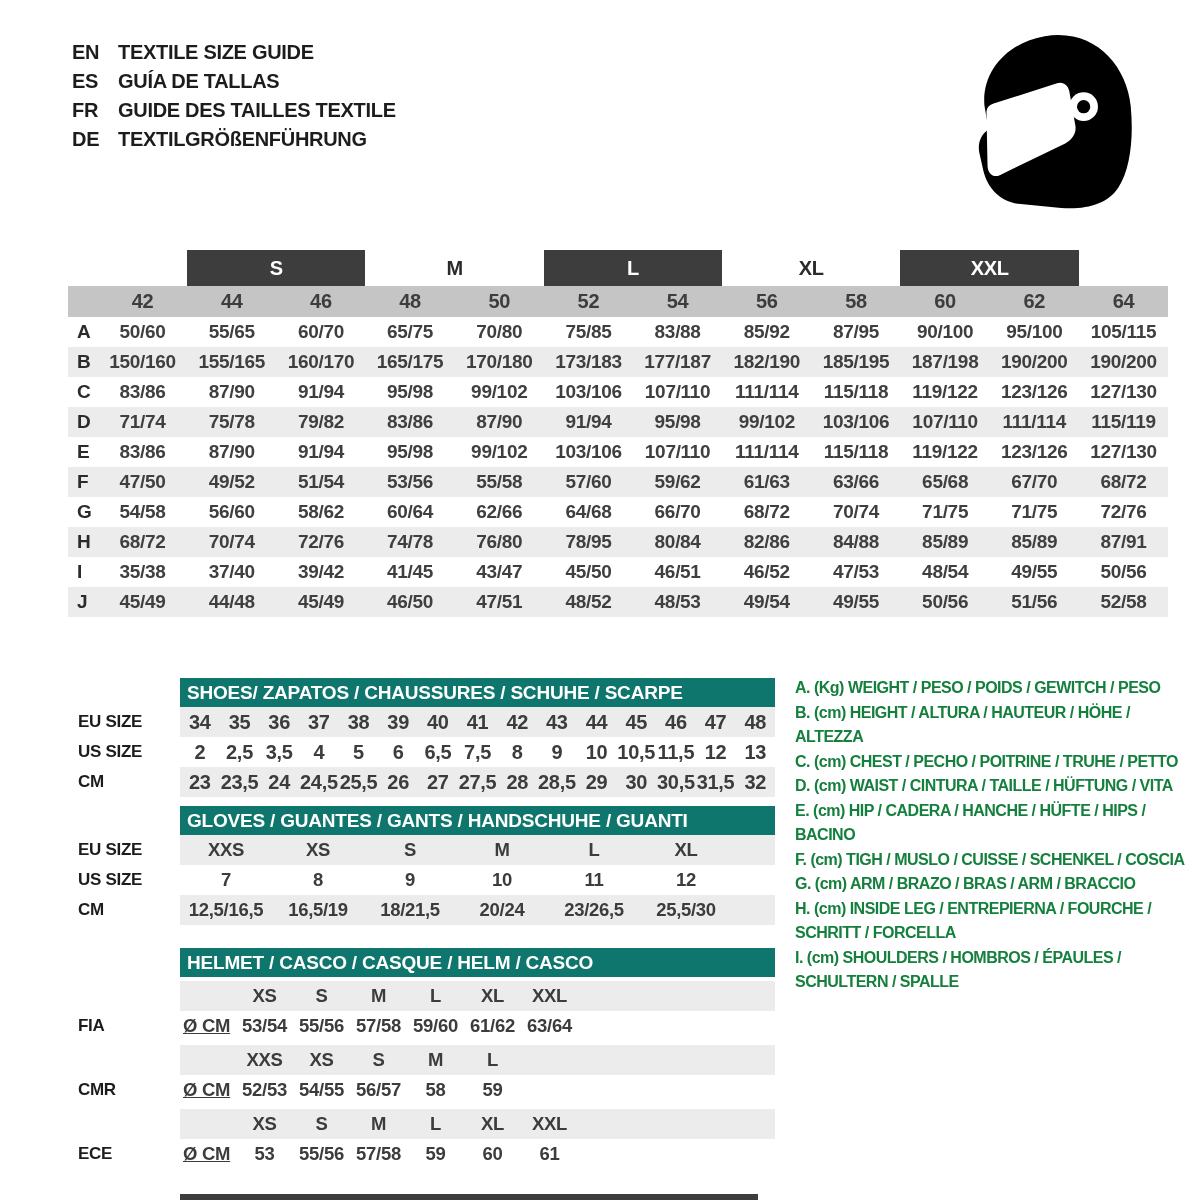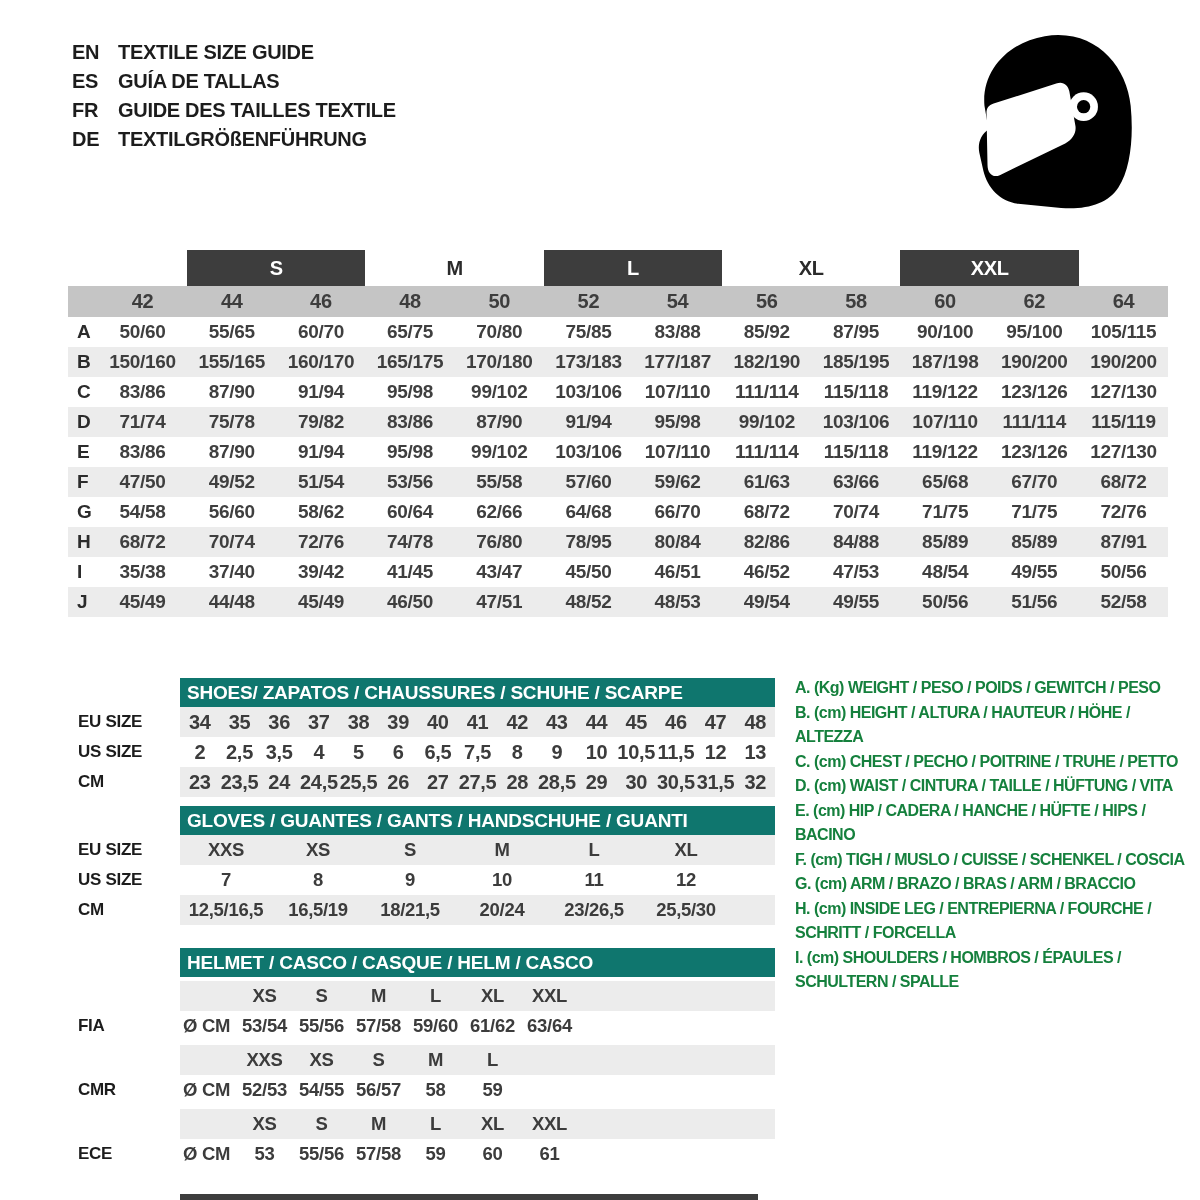--- a/index.html
+++ b/index.html
@@ -42,21 +42,21 @@
   .scell { flex:1; display:flex; align-items:center; justify-content:center; font-size:20px; }
 
   #gloves { position:absolute; left:180px; top:806px; width:595px; }
   .grow { display:flex; height:30px; position:relative; }
   .grow.stripe { background:#ececec; }
   .gcell { width:92px; flex:none; display:flex; align-items:center; justify-content:center; font-size:18.5px; }
 
   #helmet { position:absolute; left:180px; top:948px; width:595px; }
   .hrow { display:flex; height:30px; position:relative; }
   .hrow.stripe { background:#ececec; margin-top:4px; }
-  .hunit { width:56px; flex:none; display:flex; align-items:center; font-size:18.5px; padding-left:3px; }
+  .hunit { width:56px; flex:none; display:flex; align-items:center; font-size:18.5px; padding-left:3px;text-decoration:underline; }
   .hcell { width:57px; flex:none; display:flex; align-items:center; justify-content:center; font-size:18.5px; }
 
   
   #legend { position:absolute; left:795px; top:676px; width:398px; }
   .legend-item { font-size:16px; line-height:24.5px; color:#15803d; letter-spacing:-0.5px; }
 
   .cropped-bar { position:absolute; left:180px; top:1194px; width:578px; height:6px; background:#3d3d3d; }
 </style>
 </head>
 <body>

